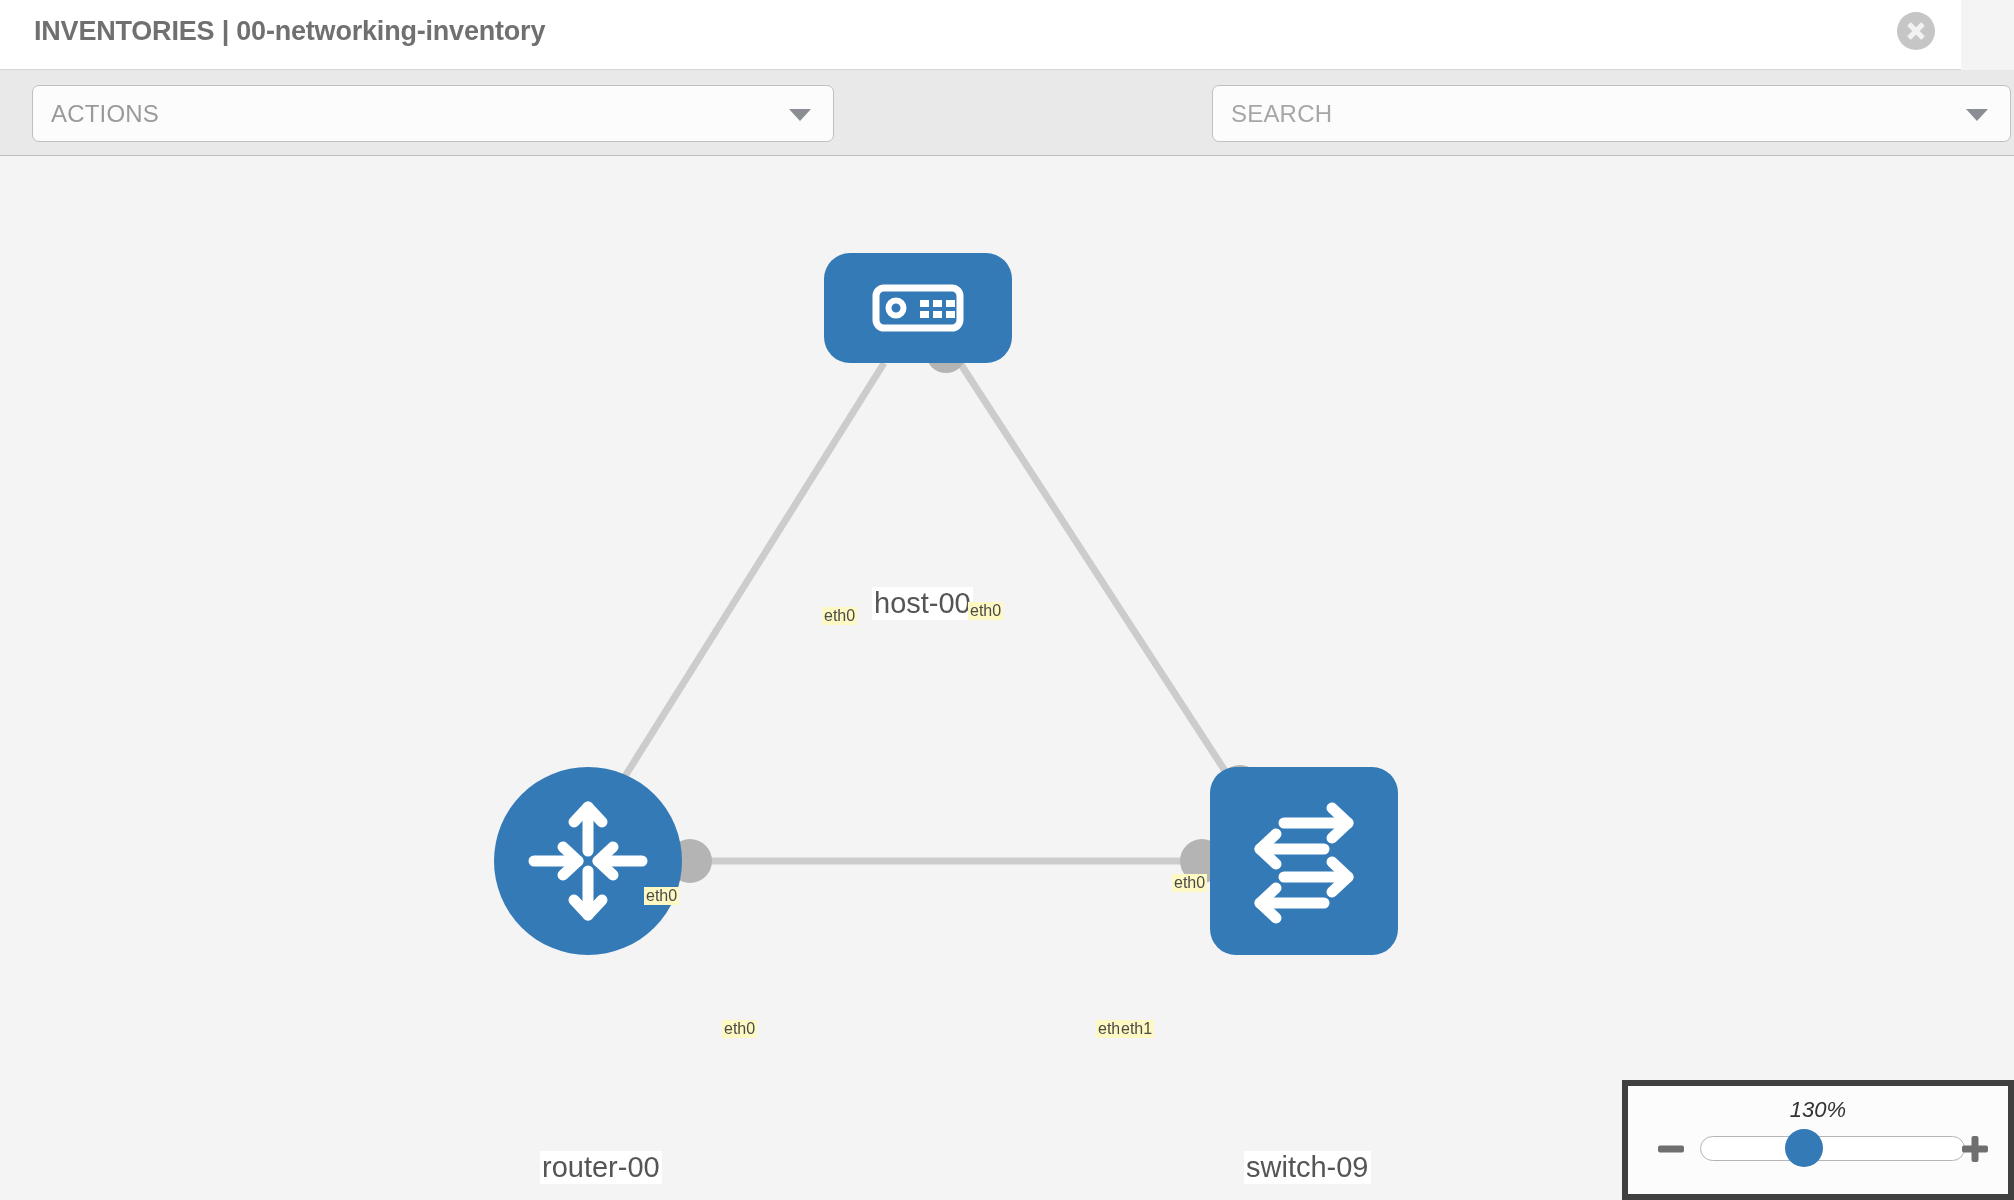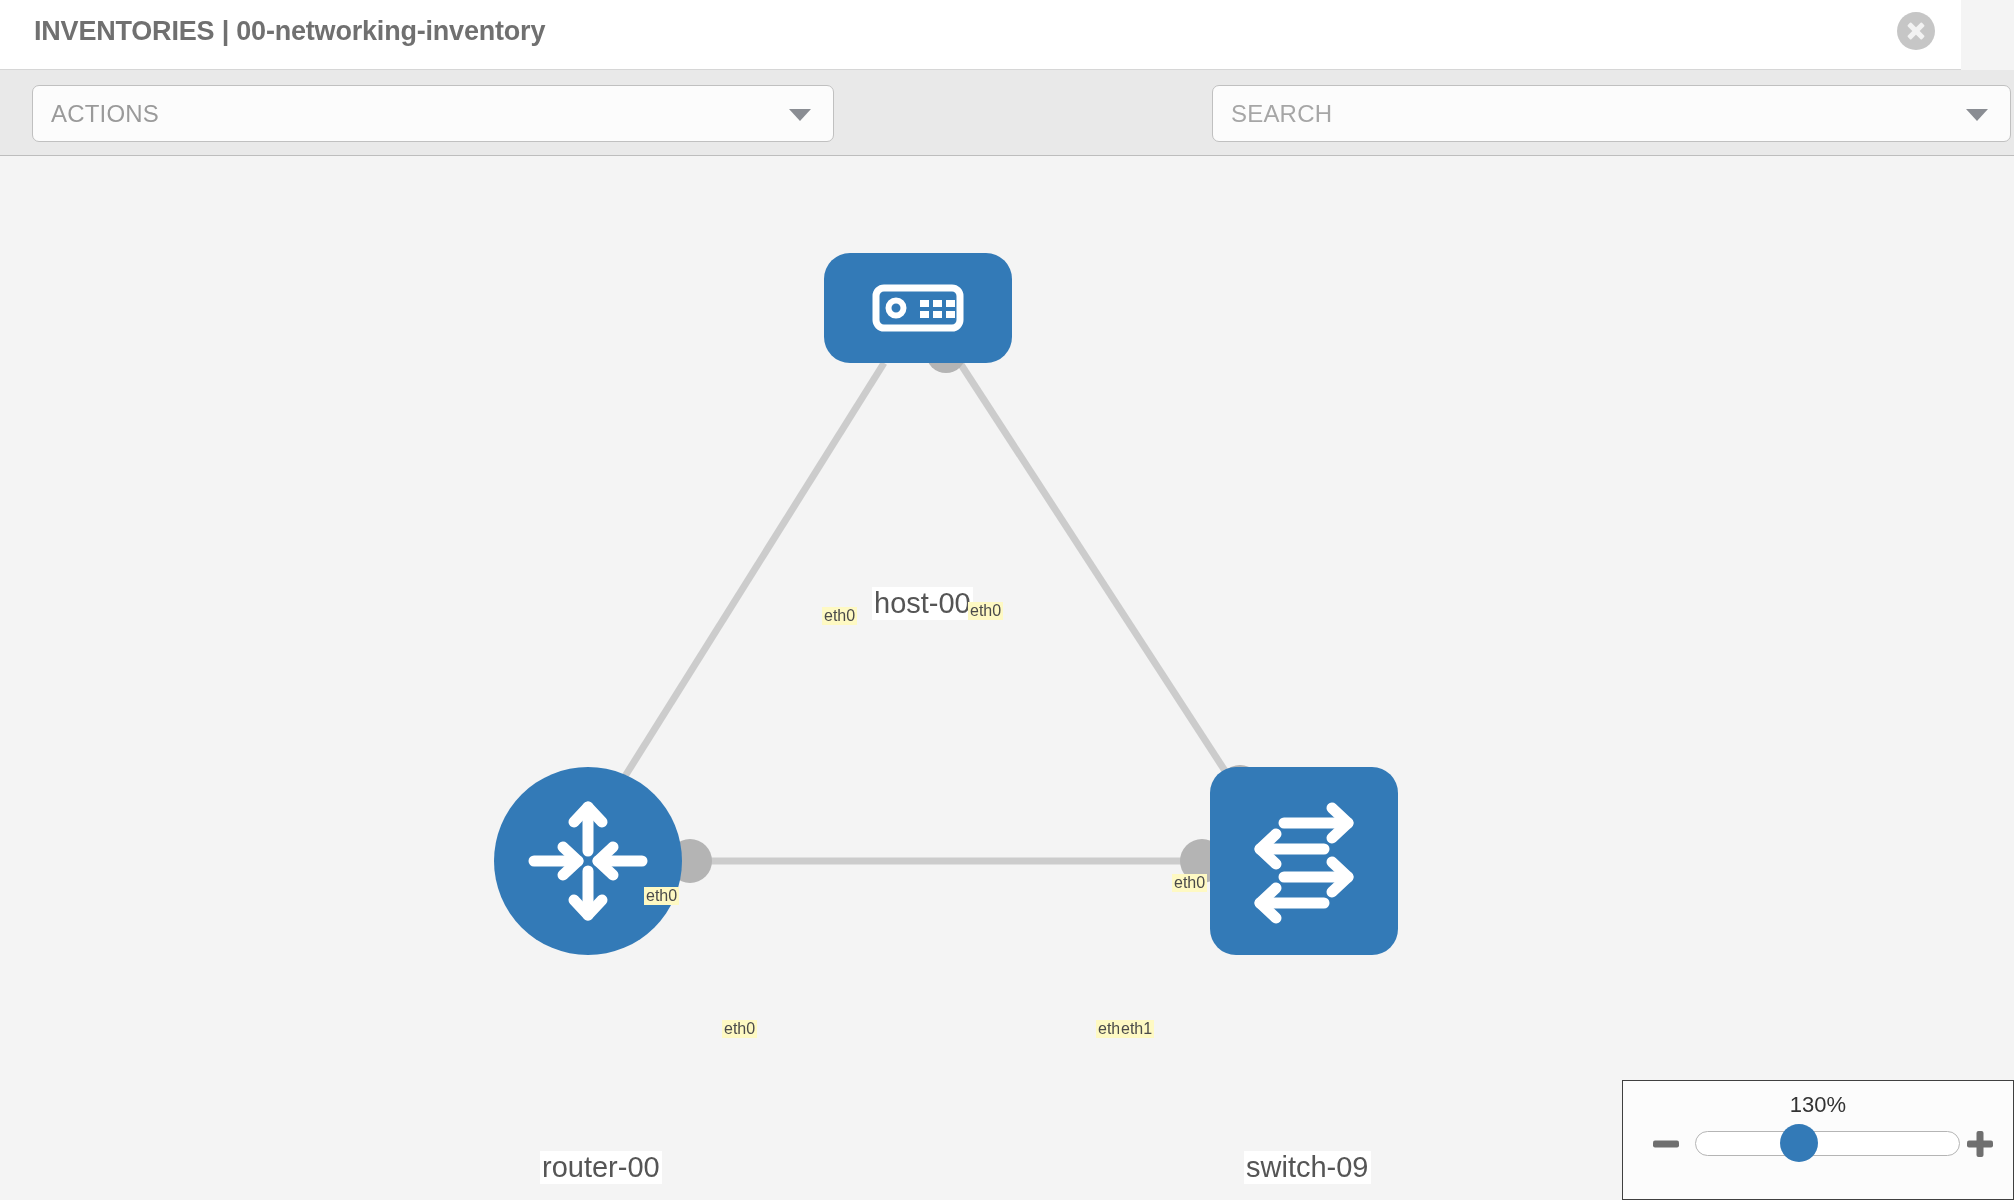--- a/index.html
+++ b/index.html
@@ -113,21 +113,22 @@
     color:#4a4a4a;
     font-size:16px;
     padding:0 2px;
   }
 
   
   .zoom-panel {
     position:absolute; left:1622px; top:1080px;
     width:392px; height:120px;
     background:#fcfcfc;
-    border:1px solid #404040;
+    border:6px solid #404040;
+    font-style:italic;
   }
   .zoom-value {
     position:absolute; left:0; right:0; top:11px;
     text-align:center;
     font-size:22px; color:#333333;
   }
   .zoom-minus, .zoom-plus {
     position:absolute; top:46px;
     width:34px; height:34px; cursor:pointer;
   }

